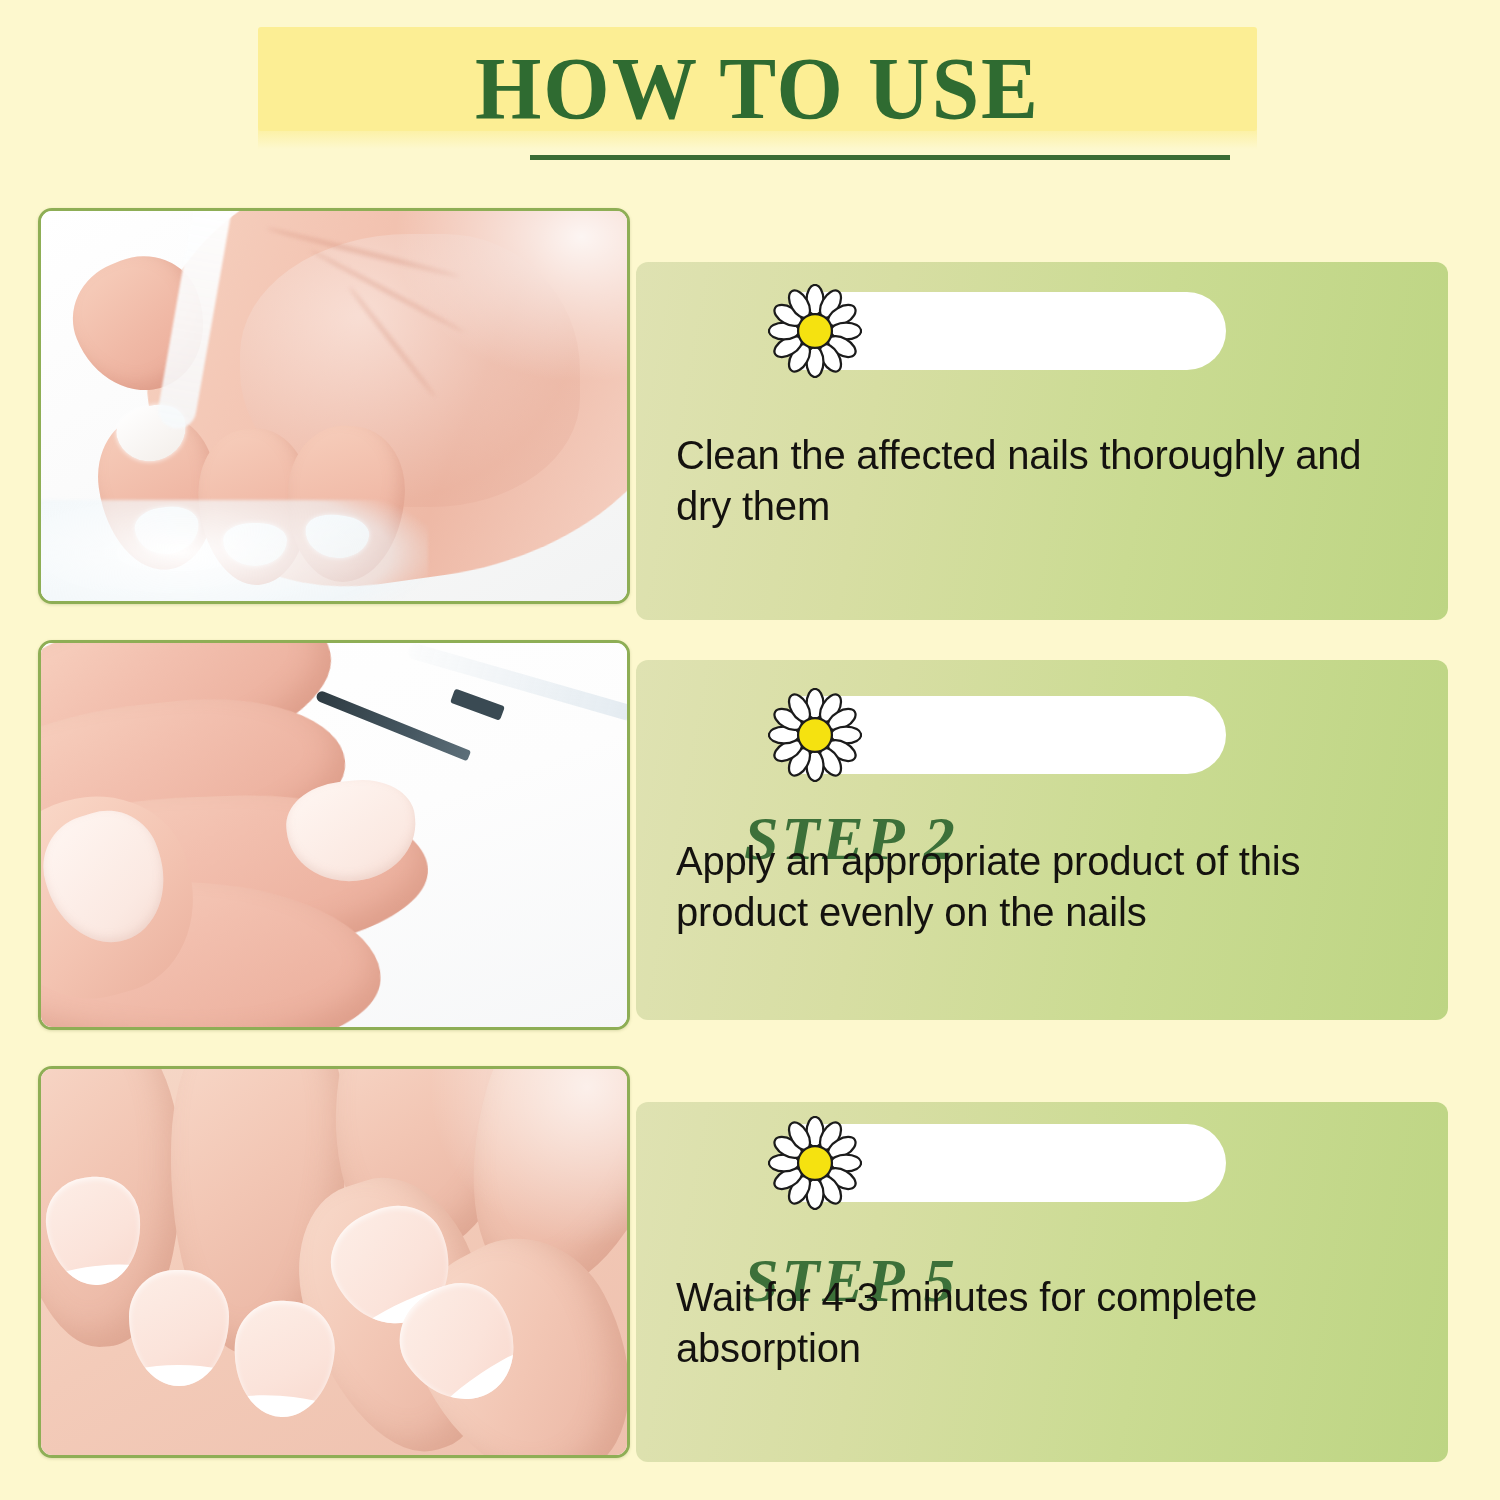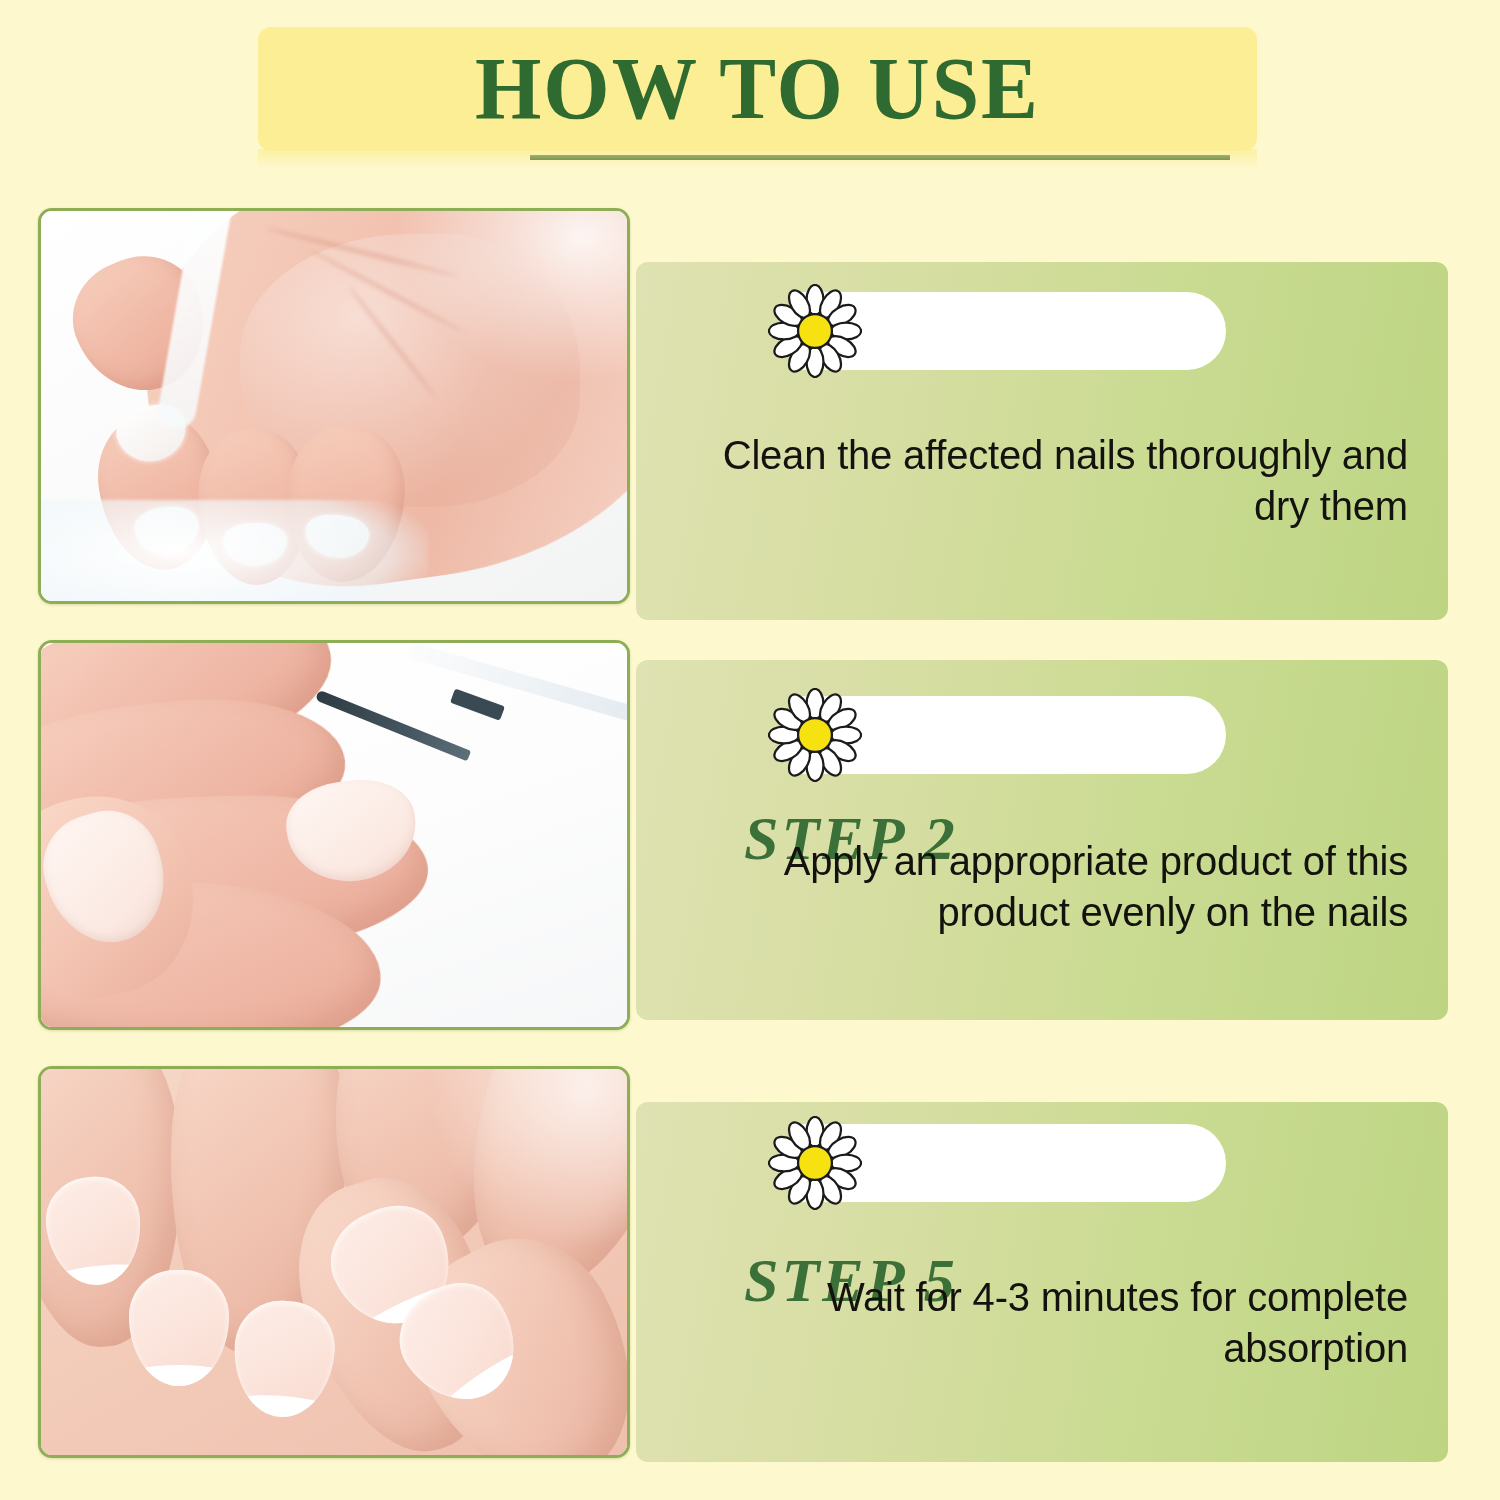--- a/index.html
+++ b/index.html
@@ -15,23 +15,23 @@
     font-family: "Liberation Sans", sans-serif;
     position: relative;
   }
 
   
   #header-band {
     position: absolute;
     left: 258px;
     top: 27px;
     width: 999px;
-    height: 124px;
+    height: 104px;
     background: #fcee94;
-    border-radius: 13px;
+    border-radius: 3px;
   }
   
   #header-band::after {
     content: "";
     position: absolute;
     left: 0; right: 0; bottom: -18px;
     height: 20px;
     background: linear-gradient(to bottom, rgba(252,238,148,0.75), rgba(253,248,206,0));
   }
   #page-title {
@@ -291,21 +291,21 @@
     height: 94px;
   }
   #row-2 .daisy { top: 28px; }
   #row-3 .daisy { top: 14px; }
 
   .step-desc {
     position: absolute;
     left: 40px;
     right: 40px;
     top: 168px;
-    text-align: right;
+    text-align: left;
     font-family: "Liberation Sans", sans-serif;
     font-size: 40px;
     line-height: 1.28;
     color: #14120f;
     letter-spacing: -0.2px;
   }
   #row-2 .step-desc { top: 176px; }
   #row-3 .step-desc { top: 170px; }
 </style>
 </head>

